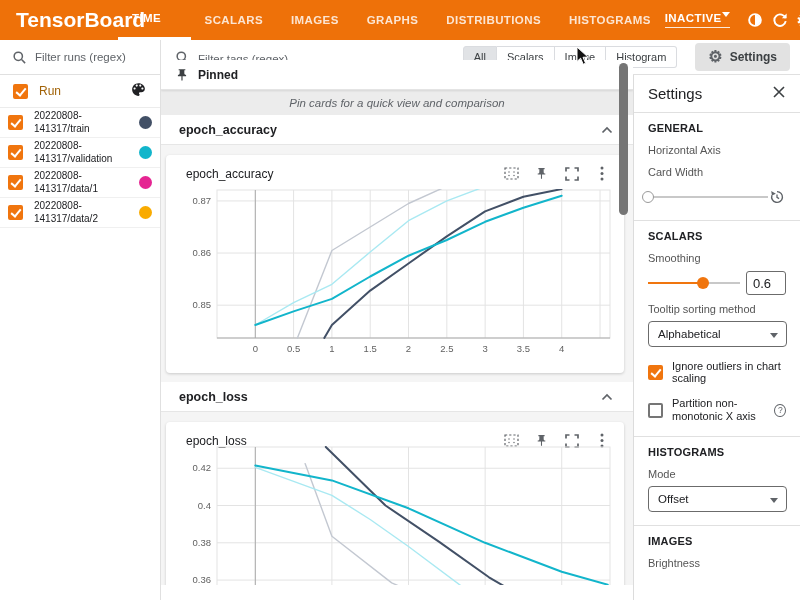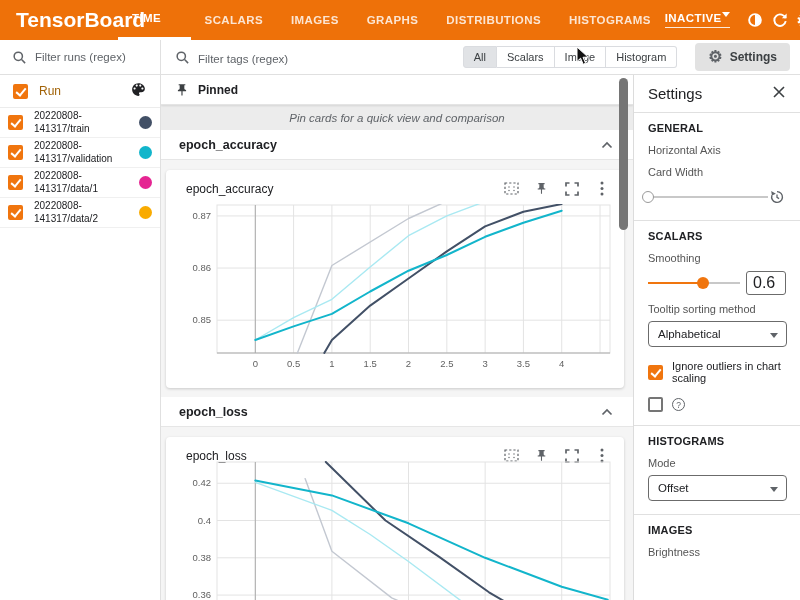--- a/index.html
+++ b/index.html
@@ -56,21 +56,21 @@
   .fbtn { border:1px solid #dadce0; border-left-width:0; background:#fff; font-size:11px; color:#3c4043;
           padding:4px 10px; cursor:pointer; font-family:"Liberation Sans",sans-serif; }
   .fbtn:first-child { border-left-width:1px; border-radius:3px 0 0 3px; }
   .fbtn:last-child { border-radius:0 3px 3px 0; }
   .fbtn.selected { background:#e1e3e6; }
   .settings-btn { margin-left:18px; margin-right:2px; background:#e2e2e2; border:none; border-radius:4px;
                   height:28px; padding:0 13px; display:flex; align-items:center; gap:7px; cursor:pointer;
                   font-size:12px; font-weight:700; color:#3c4043; font-family:"Liberation Sans",sans-serif; }
 
   
-  .main { position:absolute; left:161px; top:75px; width:472px; height:525px; background:#f5f5f5; overflow:hidden; }
+  .main { position:absolute; left:161px; top:60px; width:472px; height:525px; background:#f5f5f5; overflow:hidden; }
   .pinned-row { position:absolute; left:0; top:0; width:472px; height:30px; background:#fff;
                 border-bottom:1px solid #e4e4e4; box-shadow:0 1px 2px rgba(0,0,0,.10);
                 display:flex; align-items:center; padding:0 14px; gap:9px; z-index:2; }
   .pinned-row .plabel { font-size:12px; font-weight:700; color:#202124; }
   .hint-band { position:absolute; left:0; top:30px; width:472px; height:25px; background:#ececec;
                display:flex; align-items:center; justify-content:center;
                font-size:11.5px; font-style:italic; color:#5f6368; }
   .section-hd { position:absolute; left:0; width:472px; height:30px; background:#fff; border-bottom:1px solid #e6e6e6;
                 display:flex; align-items:center; padding:0 20px 0 18px; cursor:pointer; }
   .section-hd .stitle { font-size:12.5px; font-weight:700; color:#202124; }
@@ -102,21 +102,21 @@
                    border-left:4px solid transparent; border-right:4px solid transparent; border-top:5px solid #5f6368; }
   .slider-row { margin-top:9px; display:flex; align-items:center; height:20px; }
   .slider { position:relative; height:14px; cursor:pointer; }
   .slider .track { position:absolute; left:0; right:0; top:6px; height:2px; background:#c8c8c8; }
   .slider .fill { position:absolute; left:0; top:0; height:2px; background:#f0750e; }
   .slider .thumb { position:absolute; top:1px; width:12px; height:12px; border-radius:50%;
                    background:#f0750e; transform:translateX(-6px); }
   .slider .thumb.hollow { background:#fff; border:1.6px solid #9a9a9a; width:12px; height:12px; }
   .reset-btn { margin-left:auto; cursor:pointer; width:18px; height:18px; display:flex; align-items:center; justify-content:center; }
   .val-box { margin-left:auto; width:40px; height:24px; border:1px solid #6b6b6b; border-radius:3px;
-             font-size:16px; color:#202124; text-align:left; padding:0 6px; font-family:"Liberation Sans",sans-serif; }
+             font-size:13px; color:#202124; text-align:left; padding:0 6px; font-family:"Liberation Sans",sans-serif; }
   .check-row { margin-top:13px; display:flex; align-items:center; gap:9px; }
   .check-row .clabel { font-size:11px; color:#202124; }
   .qicon { width:13px; height:13px; border:1.2px solid #5f6368; border-radius:50%; font-size:8.5px;
            display:flex; align-items:center; justify-content:center; color:#5f6368; }
 
   
   .cursor { position:absolute; left:576px; top:46px; z-index:99; pointer-events:none; }
 </style>
 </head>
 <body>
@@ -418,20 +418,21 @@
       <div class="flabel">Tooltip sorting method</div>
       <div class="select">
         <span class="sval">Alphabetical</span>
       </div>
       <div class="check-row">
         <span class="cb checked"></span>
         <span class="clabel">Ignore outliers in chart scaling</span>
       </div>
       <div class="check-row">
         <span class="cb"></span>
+        <span class="clabel" style="width:108px; line-height:1.2;">Partition non-monotonic X axis</span>
         <span class="qicon">?</span>
       </div>
     </div>
 
     <div class="pgroup">
       <div class="ghead">HISTOGRAMS</div>
       <div class="flabel">Mode</div>
       <div class="select">
         <span class="sval">Offset</span>
       </div>

